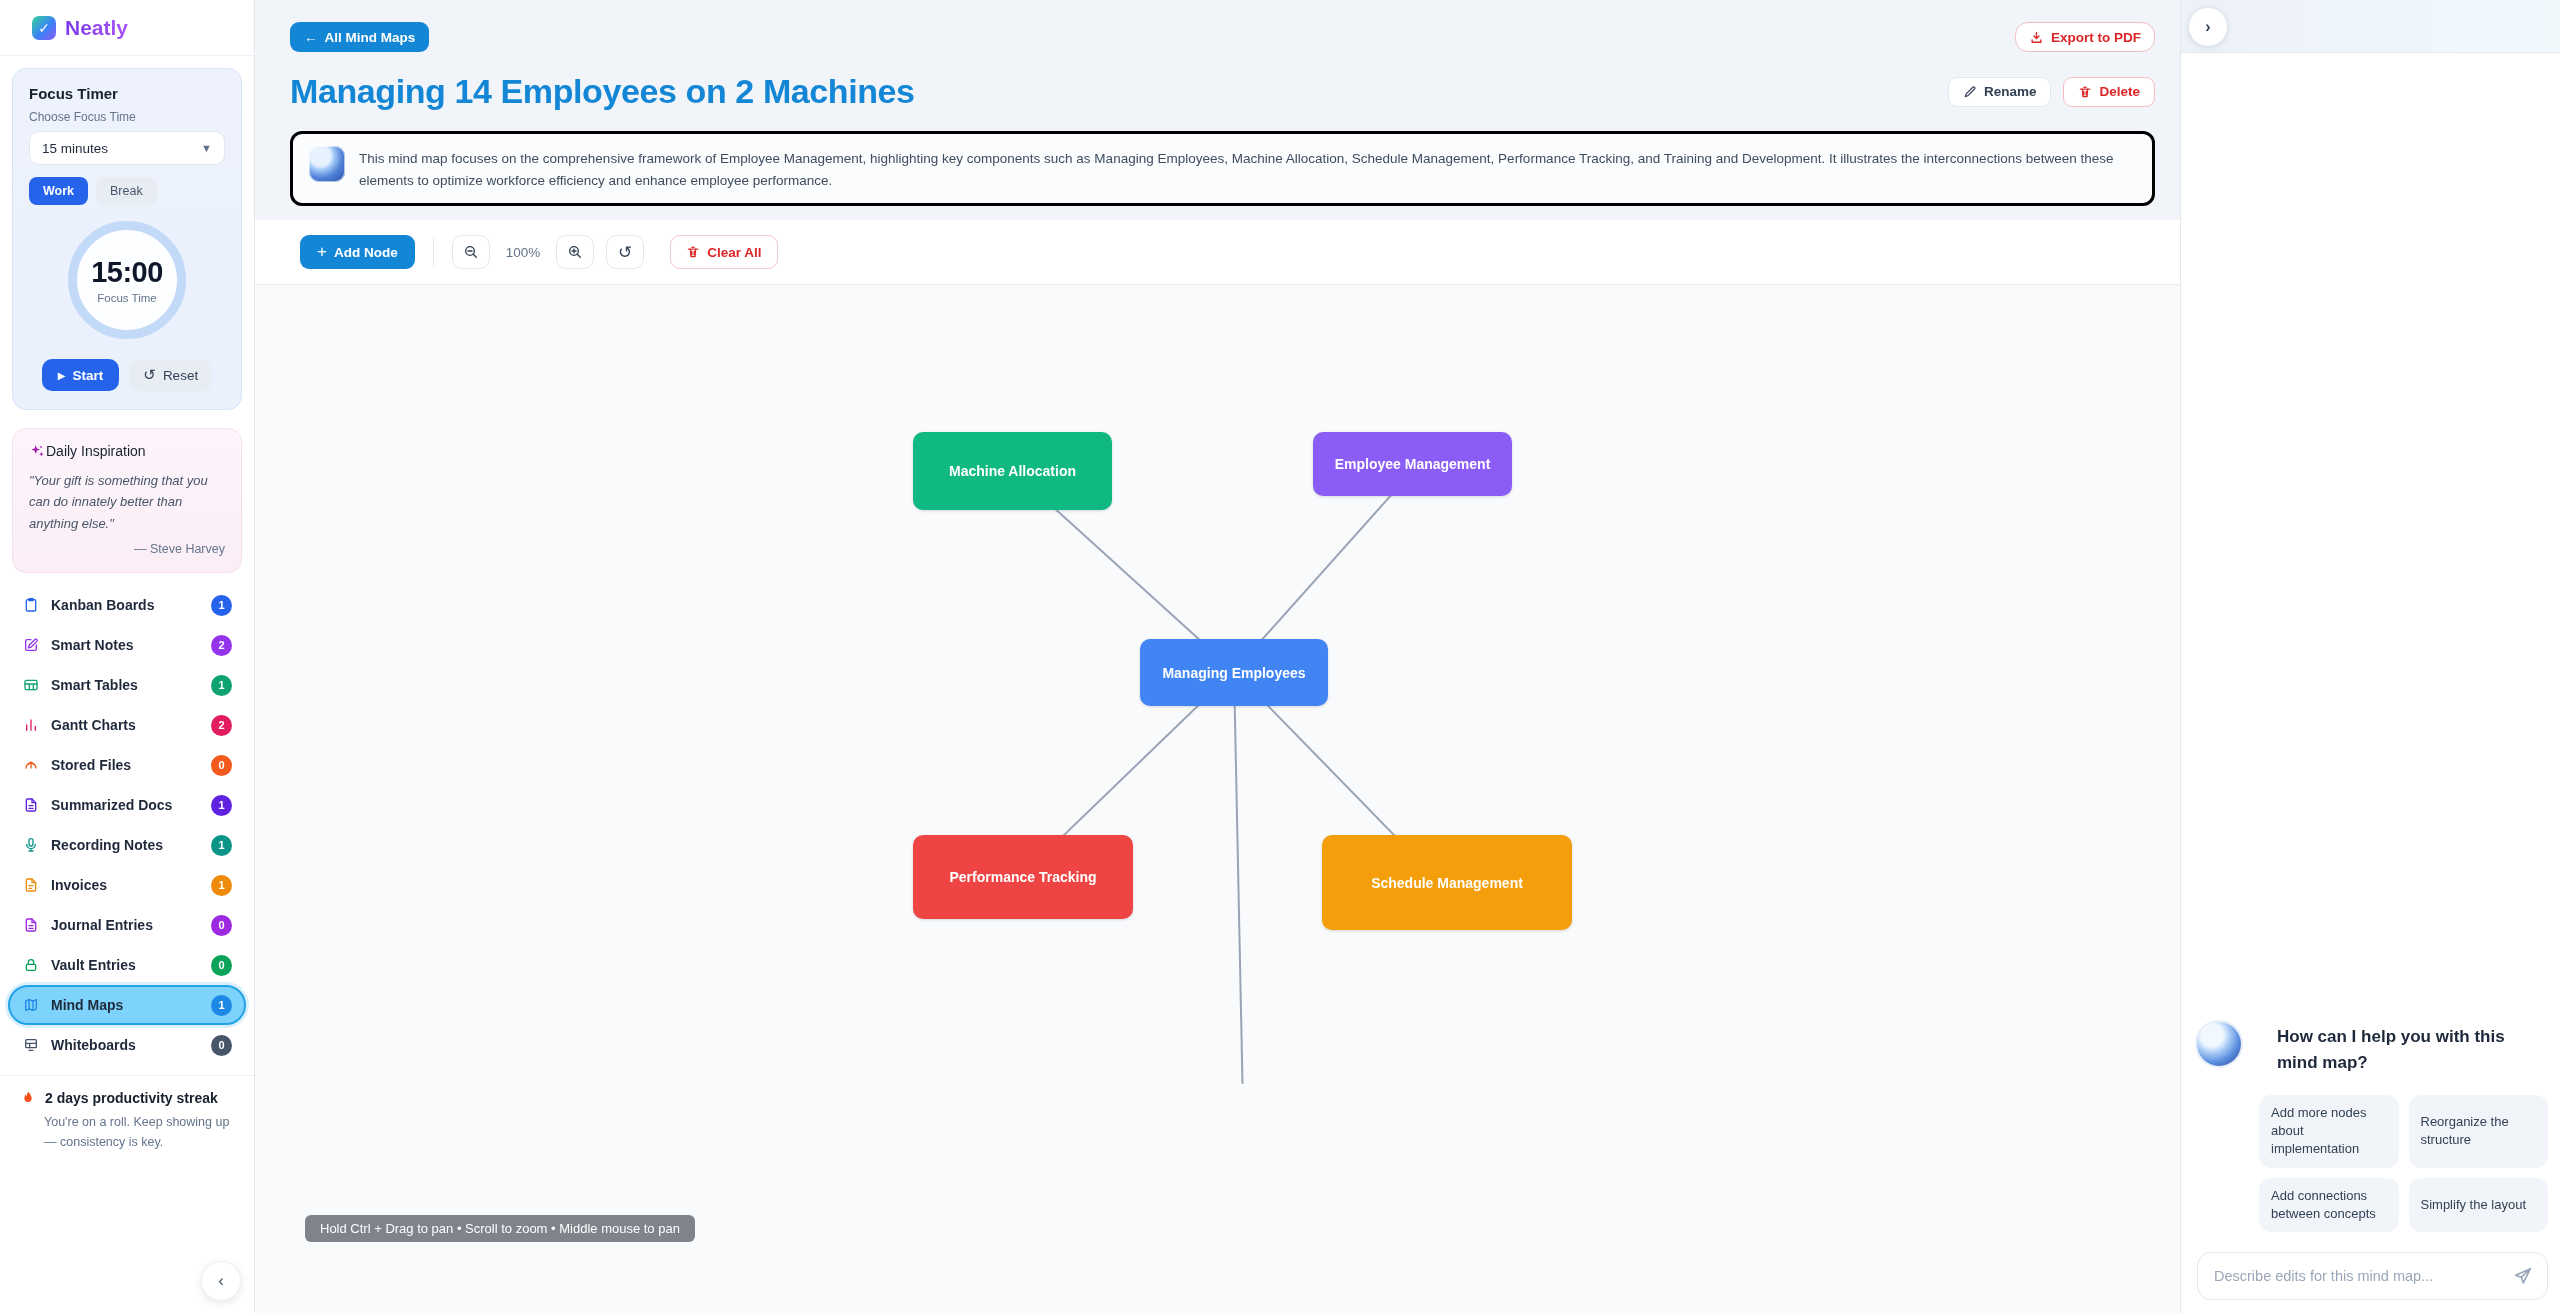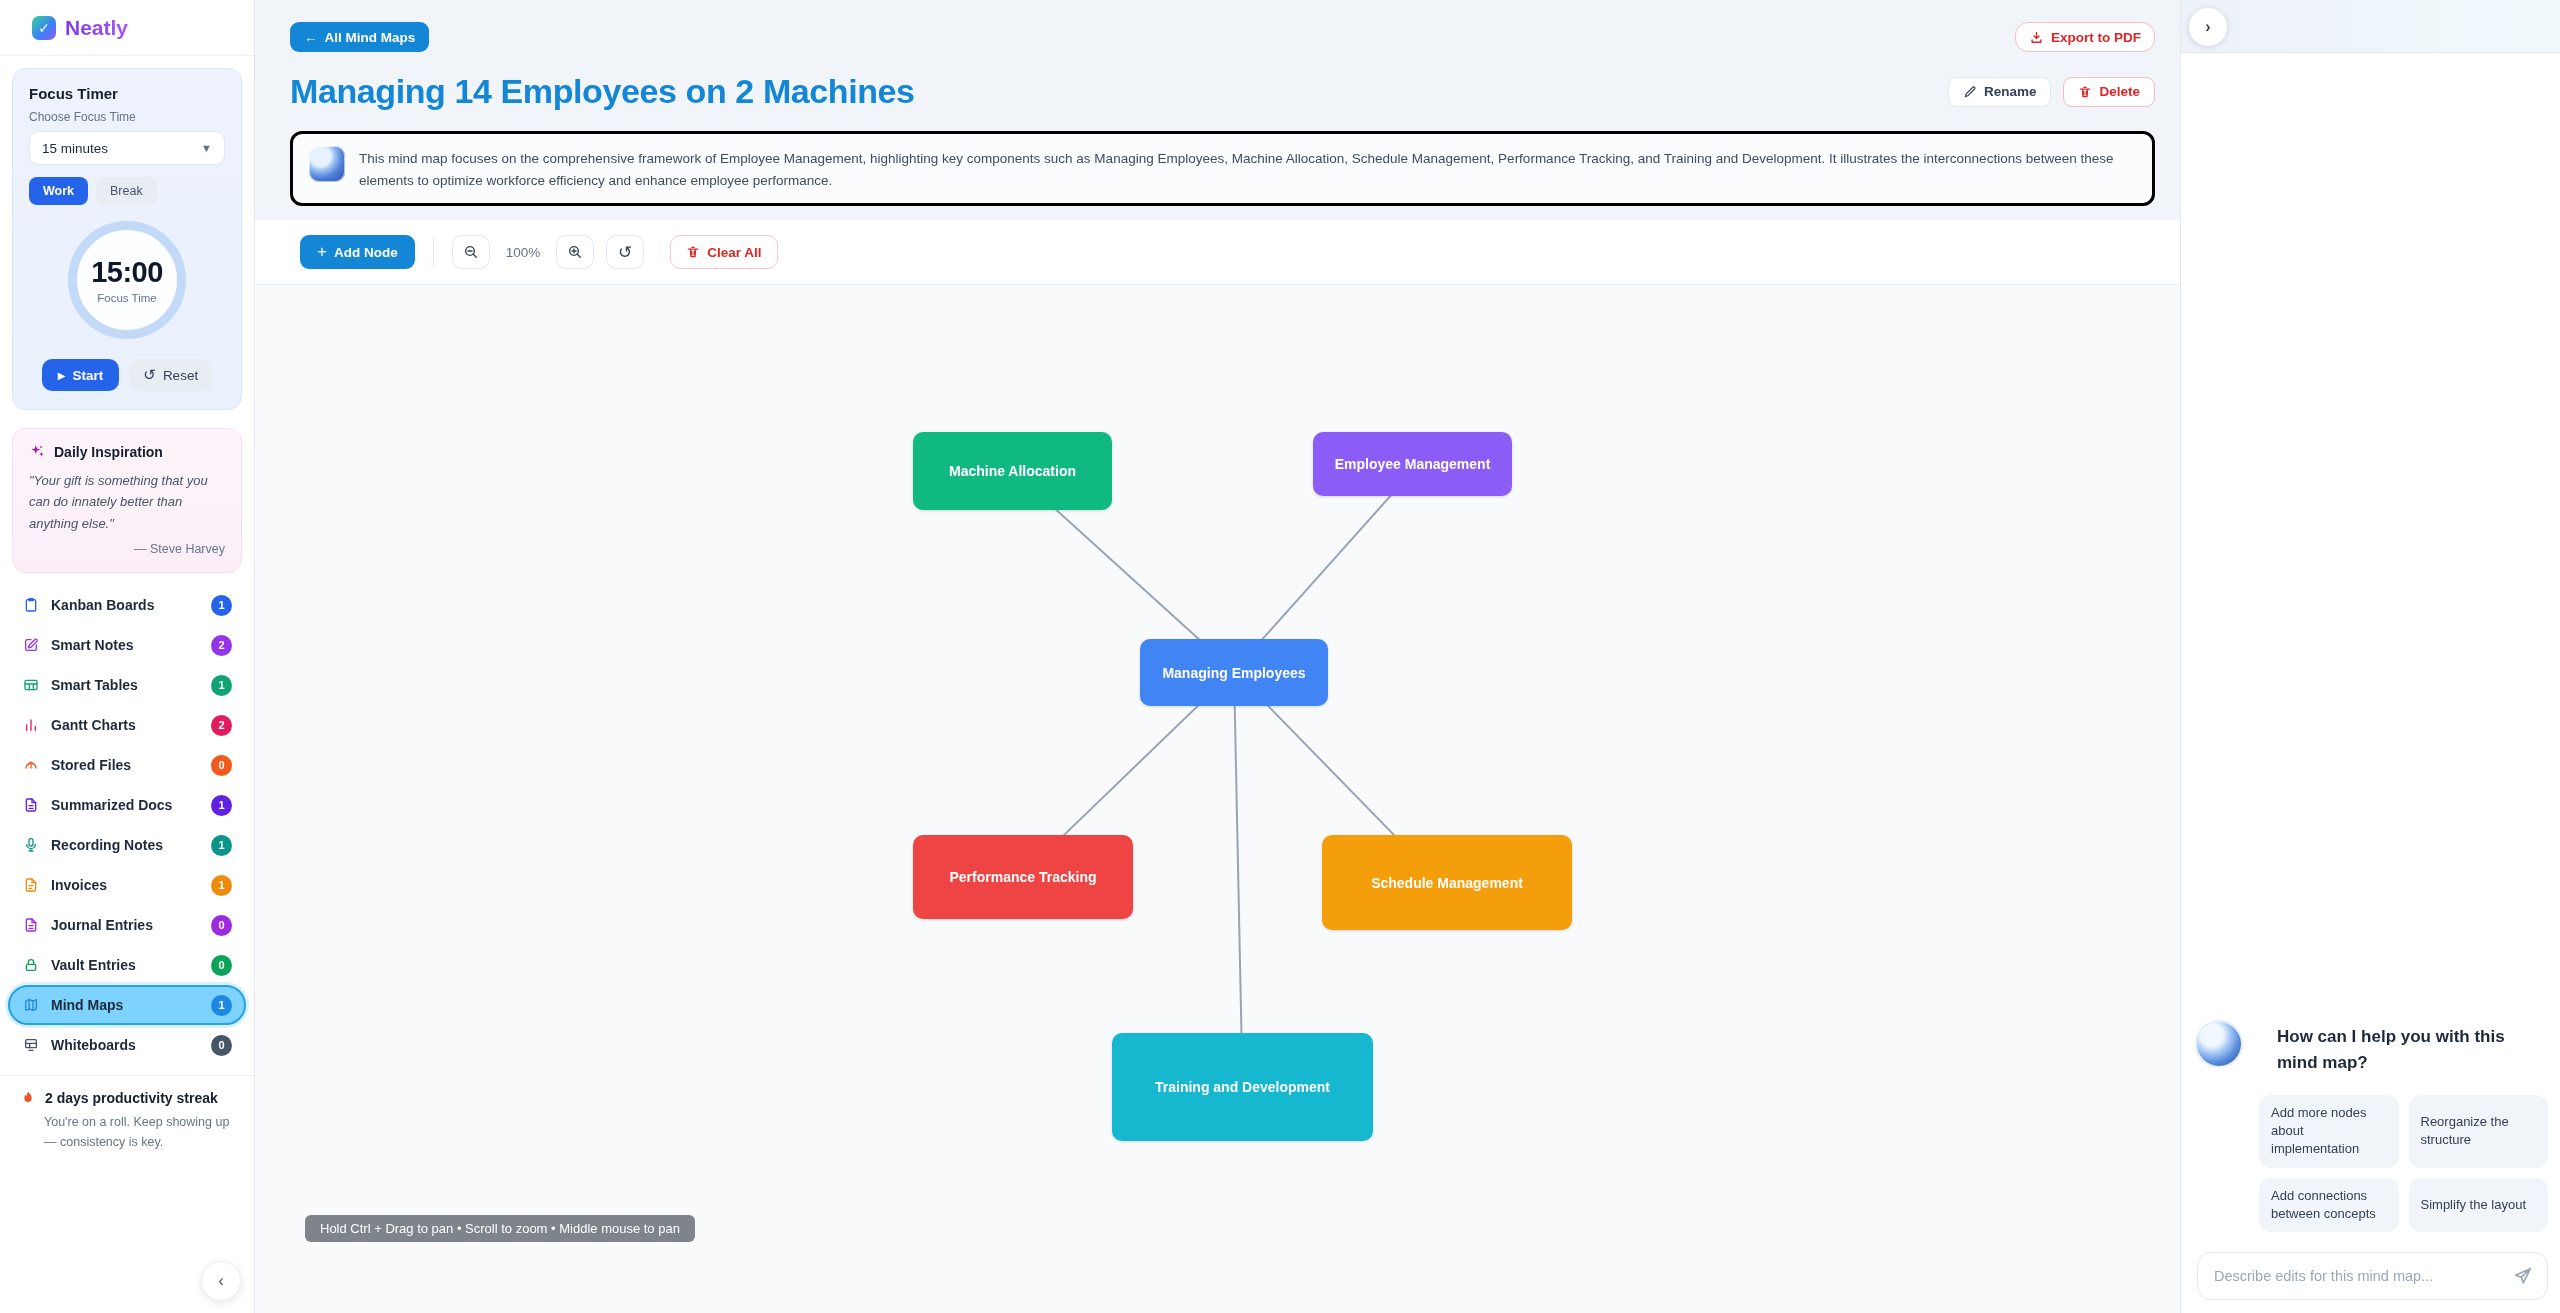--- a/index.html
+++ b/index.html
@@ -38,21 +38,21 @@
     background:#fdfeff; display:flex; flex-direction:column; align-items:center; justify-content:center; }
   .timer-time { font-size:29px; font-weight:800; color:#0f172a; letter-spacing:-0.5px; }
   .timer-label { font-size:11.5px; color:#64748b; margin-top:3px; }
   .timer-btns { display:flex; gap:10px; justify-content:center; margin-top:20px; }
   .btn { border:none; border-radius:10px; cursor:pointer; display:inline-flex;
     align-items:center; gap:7px; font-family:inherit; }
   .start-btn { background:#2563eb; color:#fff; font-size:13.5px; font-weight:700; height:32px; padding:0 16px; }
   .reset-btn { background:#e8edf3; color:#334155; font-size:13.5px; height:32px; padding:0 14px; }
   .insp-card { margin-top:18px; background:linear-gradient(180deg,#fdf5fb,#fbeef7);
     border:1px solid #f6dff0; padding:14px 16px 16px 16px; }
-  .insp-head { display:flex; align-items:flex-end; gap:8px; font-size:14px; font-weight:700; color:#16202e; }
+  .insp-head { display:flex; align-items:flex-start; font-size:14px; font-weight:400; color:#16202e; }
   .insp-quote { font-size:13px; font-style:italic; color:#475569; line-height:1.65; margin-top:10px; }
   .insp-author { font-size:12.5px; color:#64748b; text-align:right; margin-top:8px; }
   .nav { margin-top:12px; padding:0 8px; }
   .nav-item { height:40px; display:flex; align-items:center; gap:11px; padding:0 12px;
     border-radius:20px; cursor:pointer; border:2px solid transparent; }
   .nav-item.active { background:#7dd3fc; border:2px solid #23a2e6; box-shadow:0 0 0 3px #d9f0fc; }
   .nav-icon { width:18px; height:18px; display:flex; align-items:center; justify-content:center; }
   .nav-icon svg { width:16px; height:16px; }
   .nav-label { font-size:14px; font-weight:700; color:#1e293b; flex:1; }
   .badge { min-width:21px; height:21px; border-radius:50%; color:#fff; font-size:11px; font-weight:700;
@@ -392,21 +392,20 @@
         <line x1="979" y1="387.5" x2="768" y2="592" stroke="#98a4b5" stroke-width="2"></line>
         <line x1="979" y1="387.5" x2="1183" y2="597.5" stroke="#98a4b5" stroke-width="2"></line>
         <line x1="979" y1="387.5" x2="987.5" y2="802" stroke="#98a4b5" stroke-width="2"></line>
       </svg>
     <div class="hint-pill">Hold Ctrl + Drag to pan • Scroll to zoom • Middle mouse to pan</div>
   <div class="mm-node" style="left: 885px; top: 354px; width: 188px; height: 67px; background: rgb(65, 133, 244);">Managing Employees</div>
       <div class="mm-node" style="left: 658px; top: 147px; width: 199px; height: 78px; background: rgb(16, 185, 129);">Machine Allocation</div>
       <div class="mm-node" style="left: 1058px; top: 147px; width: 199px; height: 64px; background: rgb(139, 92, 246);">Employee Management</div>
       <div class="mm-node" style="left: 658px; top: 550px; width: 220px; height: 84px; background: rgb(238, 68, 68);">Performance Tracking</div>
       <div class="mm-node" style="left: 1067px; top: 550px; width: 250px; height: 95px; background: rgb(245, 158, 11);">Schedule Management</div>
-      <div class="mm-node" style="left: 857px; top: 748px; width: 261px; height: 108px; background: rgb(21, 184, 206);">Training and Development</div>
     </div>
 </main>
 
 <aside class="right-panel">
   <div class="rp-header">
     <button class="rp-toggle">
       <span>›</span>
     </button>
   </div>
   <div class="rp-chat">

